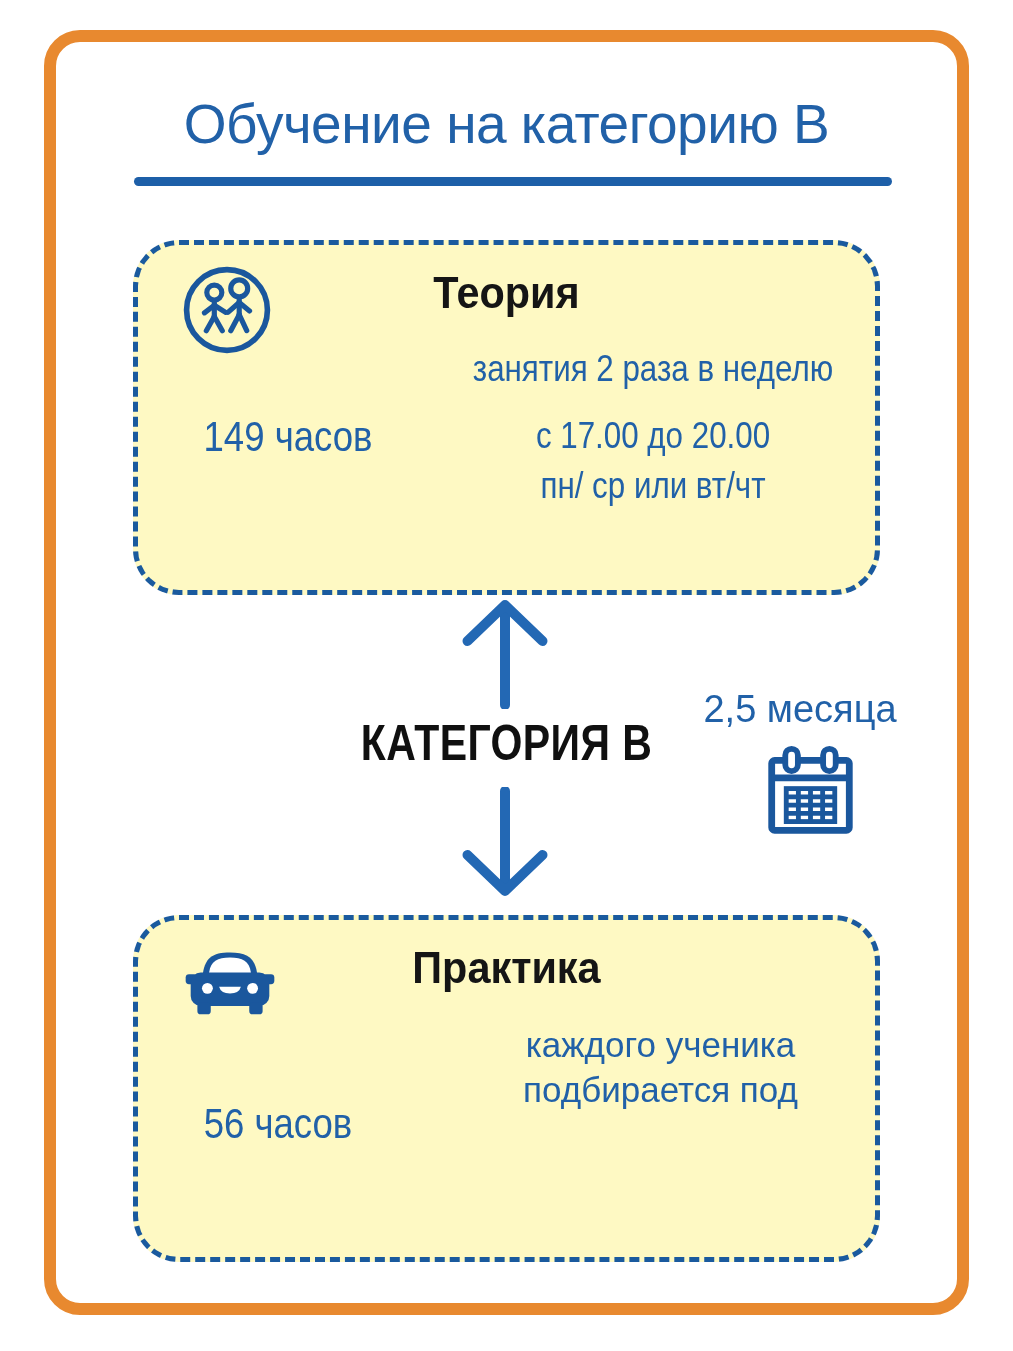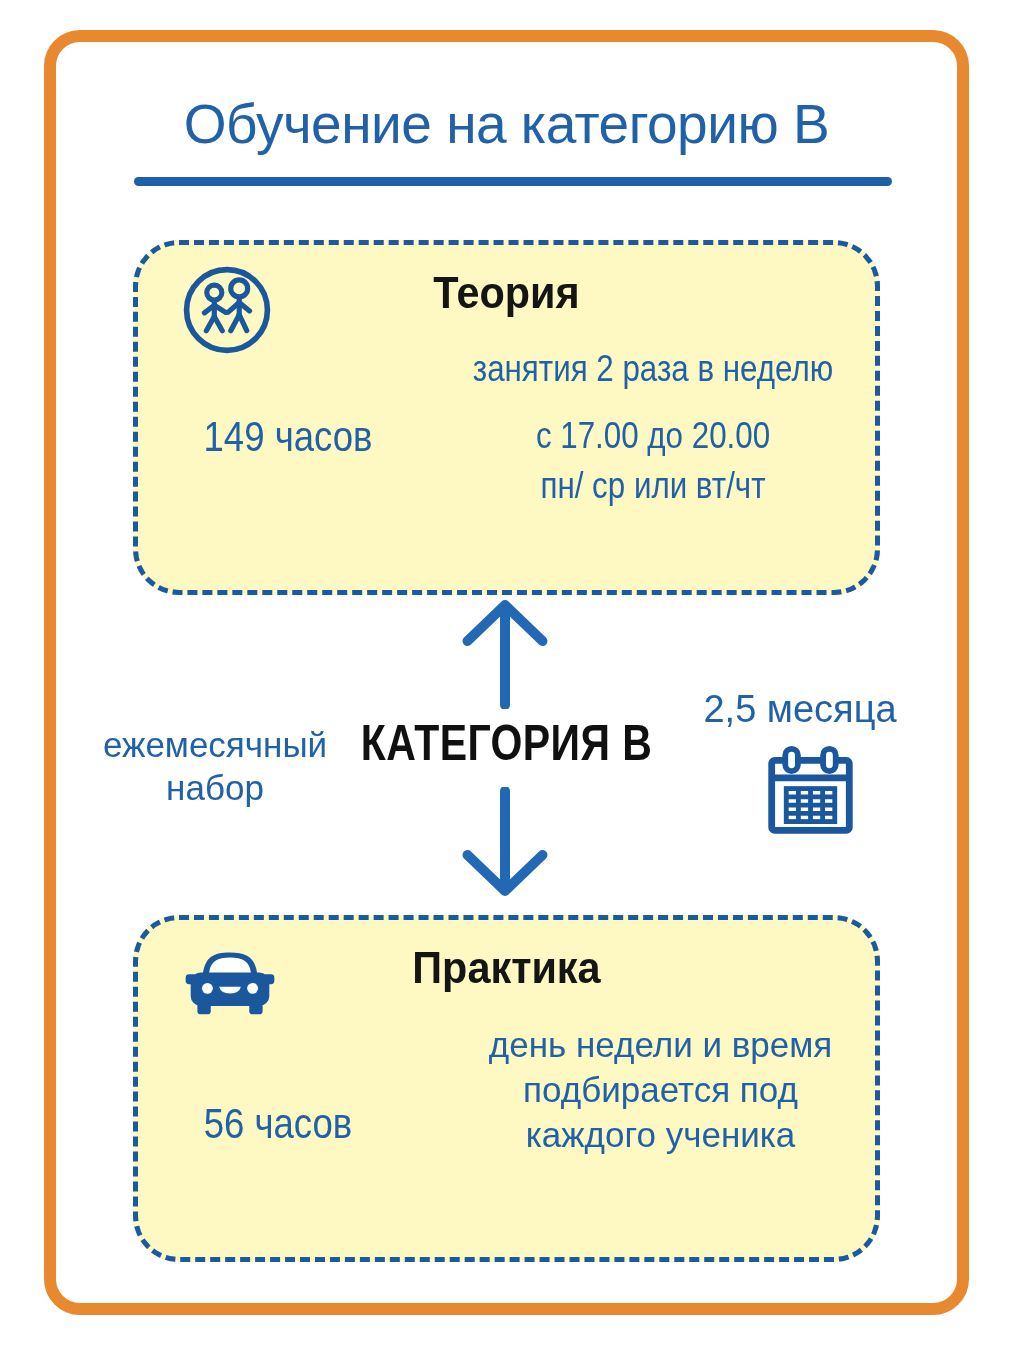--- a/index.html
+++ b/index.html
@@ -105,24 +105,20 @@
 
   <span class="arrow arrow-up">
     <svg viewBox="0 0 95 112" width="96" height="112" fill="none" stroke="#2368B4" stroke-width="10" stroke-linecap="round" stroke-linejoin="round">
       <path d="M47.5 108 L47.5 14"></path>
       <path d="M10 44 L47.5 8 L85 44"></path>
     </svg>
   </span>
 
   <div class="category-label">КАТЕГОРИЯ В</div>
 
-  <div class="note-left blue-text">
-    <div>ежемесячный</div>
-    <div>набор</div>
-  </div>
 
   <div class="note-right blue-text">2,5 месяца</div>
 
   <span class="icon-calendar">
     <svg viewBox="0 0 100 100" width="97" height="103" fill="none" stroke="#1A579D">
       <rect x="10" y="18" width="80" height="72" rx="3" stroke-width="7"></rect>
       <path d="M10 36 L90 36" stroke-width="7"></path>
       <rect x="24" y="6" width="13" height="23" rx="6.5" stroke-width="6" fill="#ffffff"></rect>
       <rect x="63" y="6" width="13" height="23" rx="6.5" stroke-width="6" fill="#ffffff"></rect>
       <g stroke-width="5">
@@ -154,19 +150,18 @@
         <path d="M30 36 C32 22 40 18 55 18 C70 18 78 22 80 36 Z" fill="#ffffff"></path>
         <circle cx="28" cy="55" r="6.5" fill="#ffffff"></circle>
         <circle cx="82" cy="55" r="6.5" fill="#ffffff"></circle>
         <path d="M42 53 L68 53 Q66 61 55 61 Q44 61 42 53 Z" fill="#ffffff"></path>
         <rect x="16" y="72" width="16" height="14" rx="4"></rect>
         <rect x="78" y="72" width="16" height="14" rx="4"></rect>
       </svg>
     </span>
     <div class="box-heading">Практика</div>
     <div class="p-lines blue-text">
-      <div>день недели и время</div>
+      <div>каждого ученика</div>
       <div>подбирается под</div>
-      <div>каждого ученика</div>
     </div>
     <div class="hours hours-practice blue-text cond">56 часов</div>
   </div>
 </div>
 
 </body></html>

